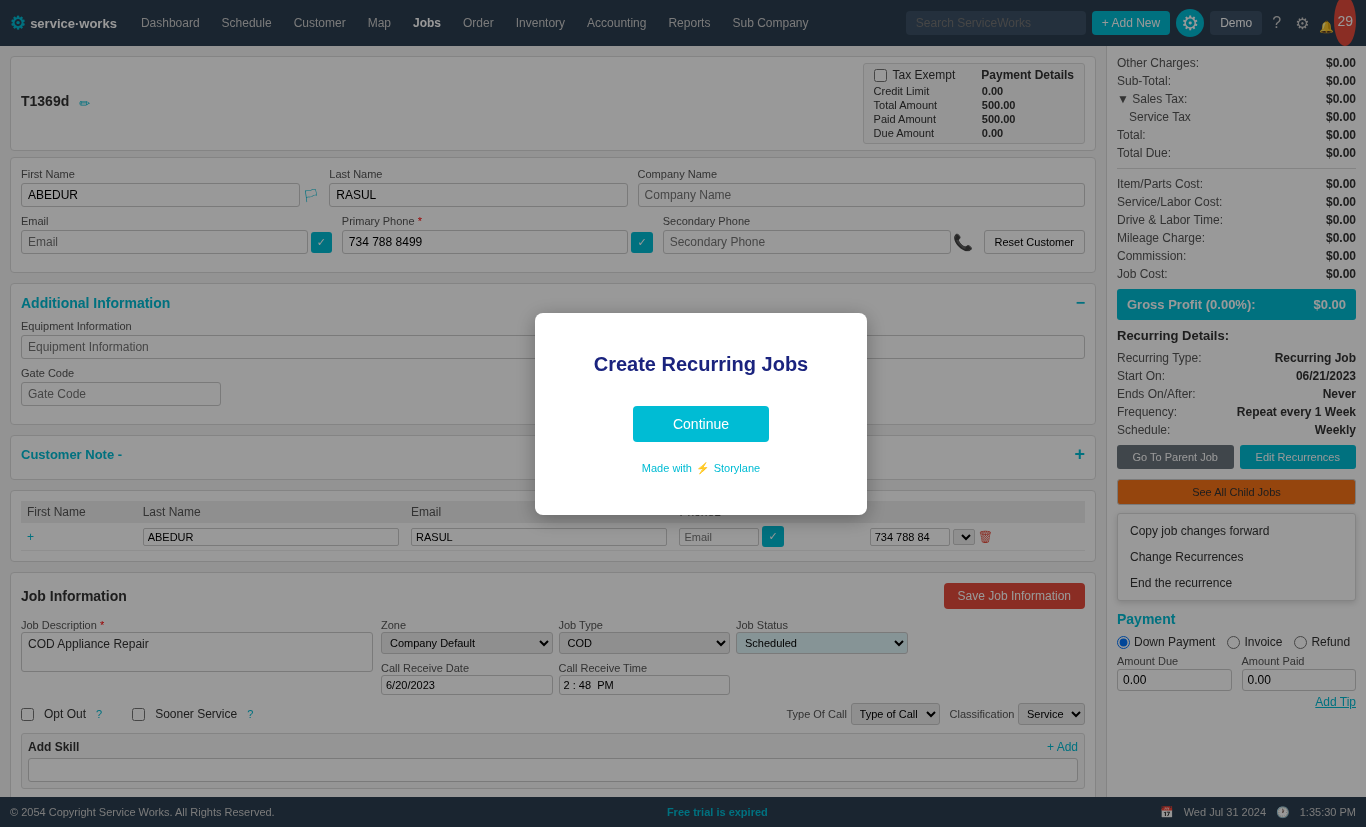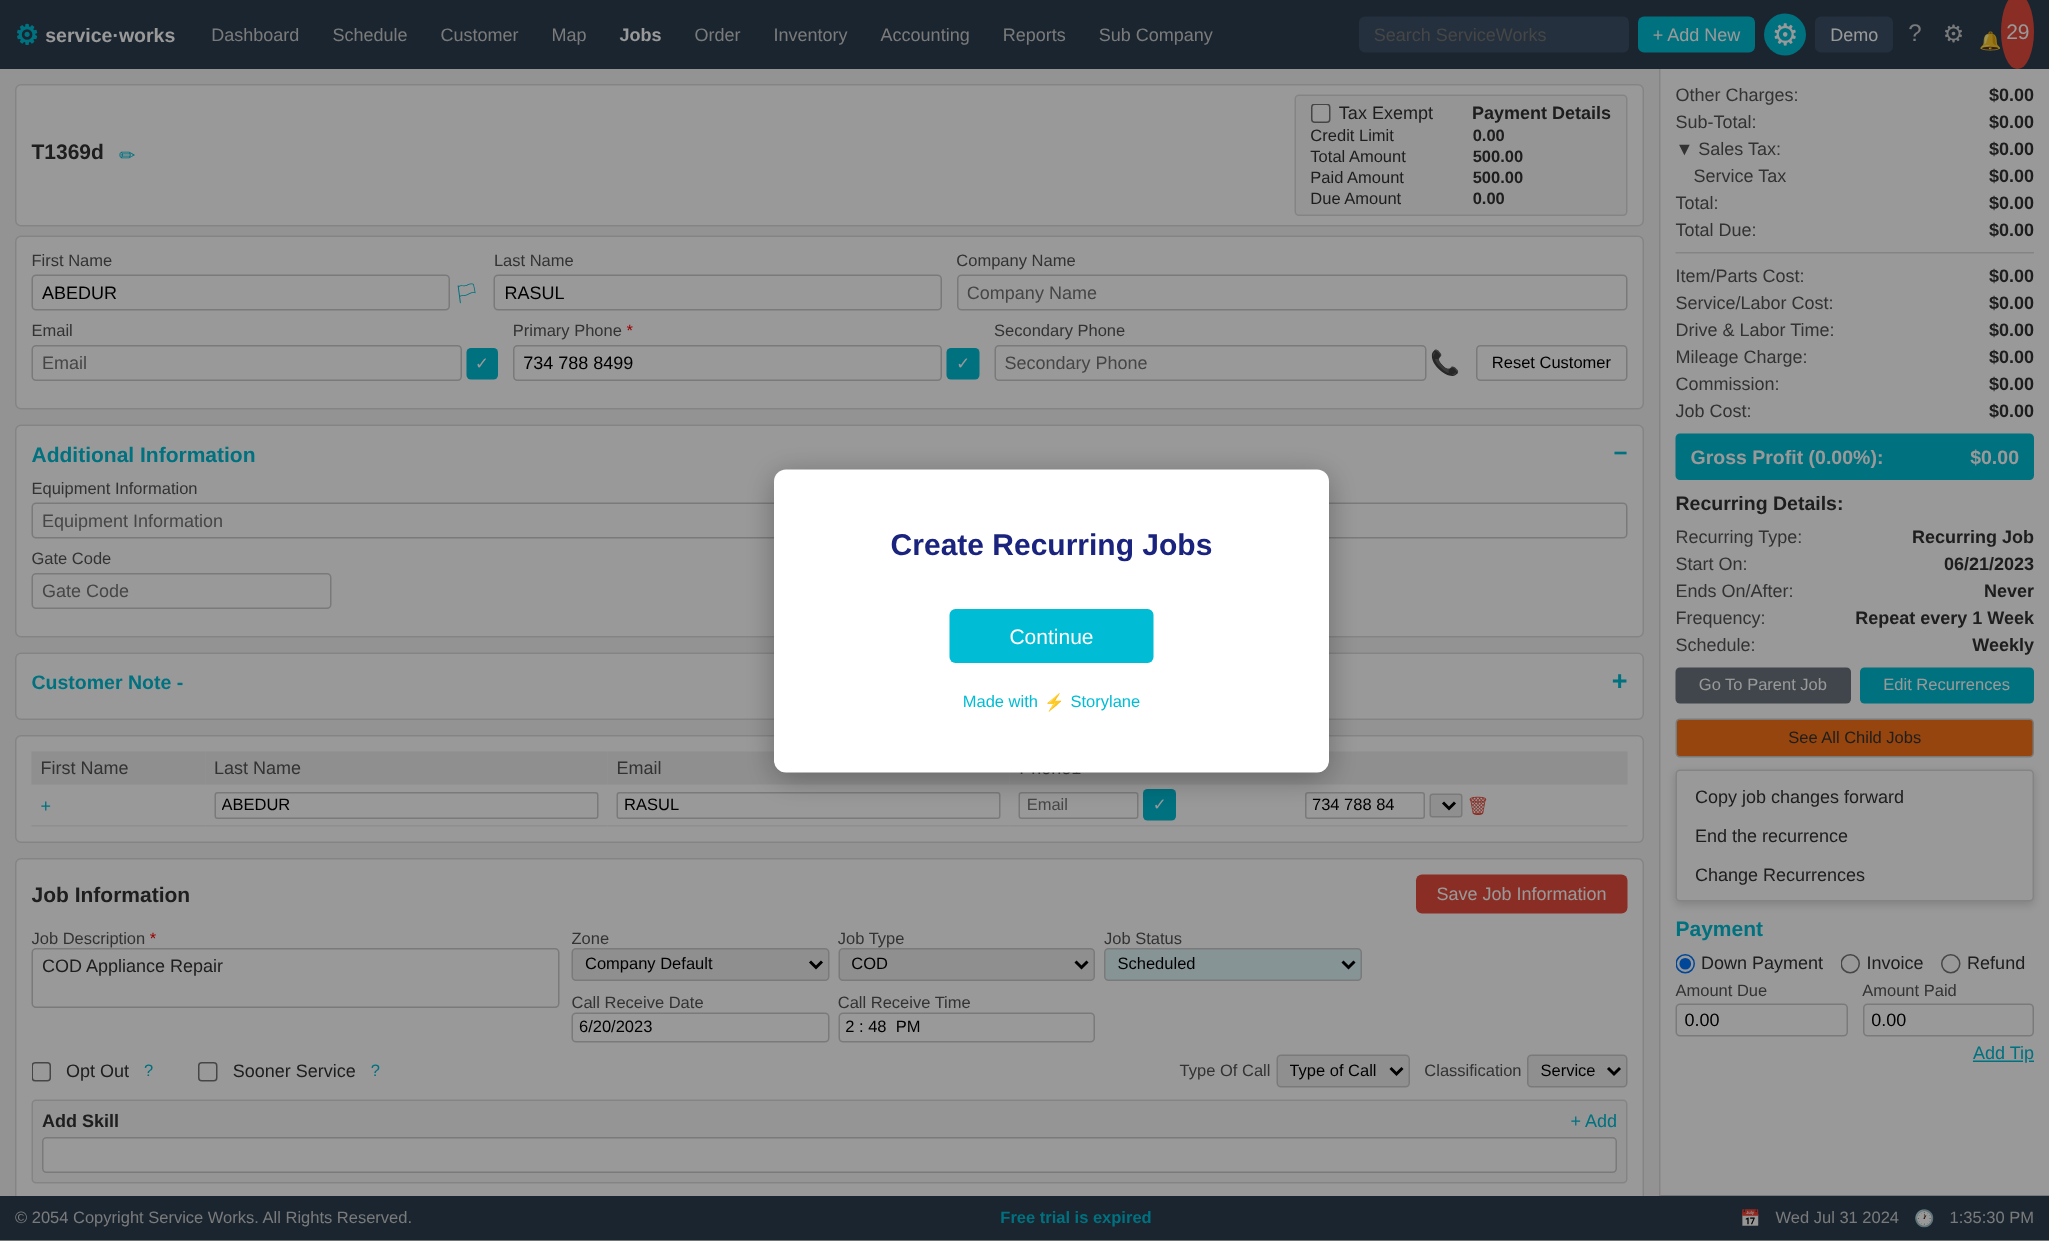--- a/index.html
+++ b/index.html
@@ -403,21 +403,21 @@
       display: flex;
       align-items: center;
       justify-content: center;
       z-index: 1000;
     }
 
     .modal-box {
       background: white;
       border-radius: 8px;
       padding: 40px;
-      width: 370px;
+      width: 332px;
       text-align: center;
       box-shadow: 0 4px 20px rgba(0,0,0,0.3);
       position: relative;
       margin-left: 36px;
     }
 
     .modal-title {
       font-size: 20px;
       font-weight: bold;
       color: #1a237e;
@@ -849,22 +849,22 @@
     
     <div class="two-btn-row" style="margin-top:8px;">
       <button class="btn-parent-job">Go To Parent Job</button>
       <button class="btn-edit-recurrence">Edit Recurrences</button>
     </div>
     <button class="btn-child-jobs" style="width:100%;margin-bottom:4px;">See All Child Jobs</button>
 
     
     <div class="dropdown-menu">
       <div class="dropdown-item">Copy job changes forward</div>
+      <div class="dropdown-item">Change Recurrences</div>
       <div class="dropdown-item">End the recurrence</div>
-      <div class="dropdown-item">Change Recurrences</div>
     </div>
 
     
     <div class="payment-section" style="margin-top:10px;">
       <h3>Payment</h3>
       <div class="radio-group">
         <label style="display:flex;align-items:center;gap:4px;">
           <input type="radio" name="paymentType" checked="" style="">
           <span>Down Payment</span>
         </label>

